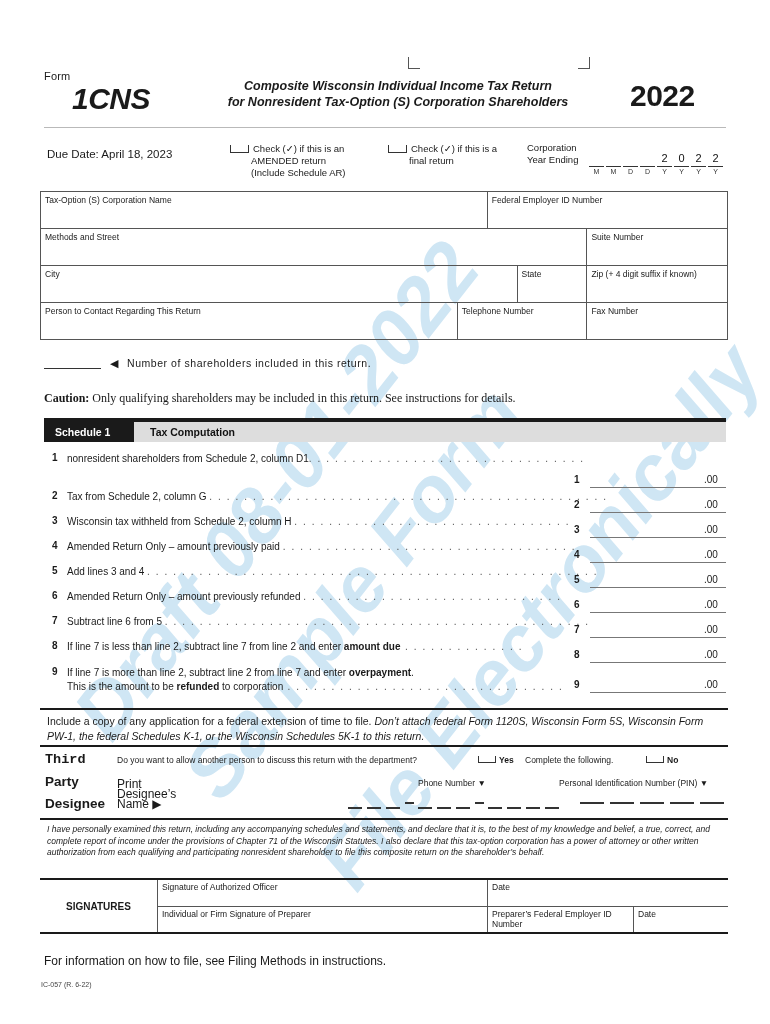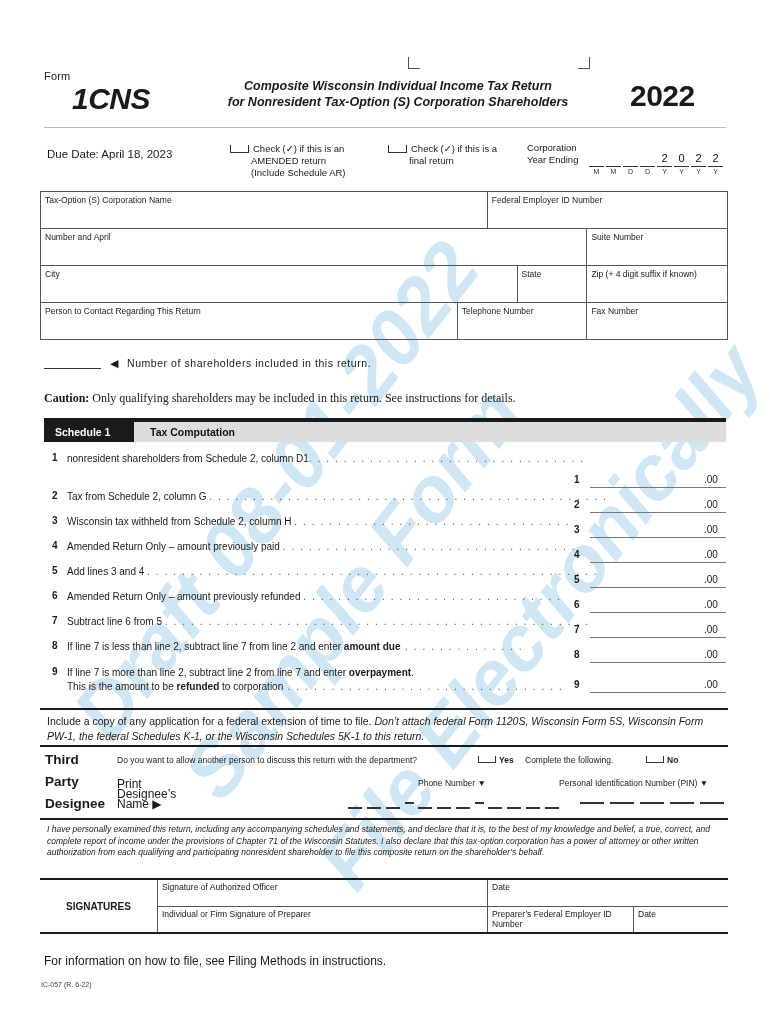--- a/index.html
+++ b/index.html
@@ -186,21 +186,21 @@
         <div class="irow">
           <div class="icell" style="width: 448px;">
             <span>Tax-Option (S) Corporation Name</span>
           </div>
           <div class="icell" style="width: 240px;">
             <span>Federal Employer ID Number</span>
           </div>
         </div>
         <div class="irow">
           <div class="icell" style="width: 548px;">
-            <span>Number and April</span>
+            <span>Methods and Street</span>
           </div>
           <div class="icell" style="width: 140px;">
             <span>Suite Number</span>
           </div>
         </div>
         <div class="irow">
           <div class="icell" style="width: 478px;">
             <span>City</span>
           </div>
           <div class="icell" style="width: 70px;">
@@ -319,21 +319,21 @@
           <div class="li-rno" style="top: 227px;">9</div>
           <div class="li-amt" style="top: 225px;"></div>
           <div class="li-00" style="top: 227px;">.00</div>
         </div>
       </div>
 
     <div class="inc-rule-top"></div>
     <div class="incpara"><span>Include a copy of any application for a federal extension of time to file. </span><i>Don’t attach federal Form 1120S, Wisconsin Form 5S, Wisconsin Form PW-1, the federal Schedules K-1, or the Wisconsin Schedules 5K-1 to this return.</i></div>
     <div class="inc-rule-bot"></div>
 
-    <div class="tp-label" style="top:752px;">Third</div>
+    <div class="tp-label" style="top:752px;font-family:Liberation Mono, monospace;">Third</div>
     <div class="tp-label" style="top:774px;">Party</div>
     <div class="tp-label" style="top:796px;">Designee</div>
 
     <div class="tpq">Do you want to allow another person to discuss this return with the department?</div>
     <div class="tp-yes"><span class="tinybox"></span><span class="tpb">Yes</span></div>
     <div class="tp-complete">Complete the following.</div>
     <div class="tp-no"><span class="tinybox"></span><span class="tpb">No</span></div>
 
     <div class="tp-print">
       <div>Print</div>

